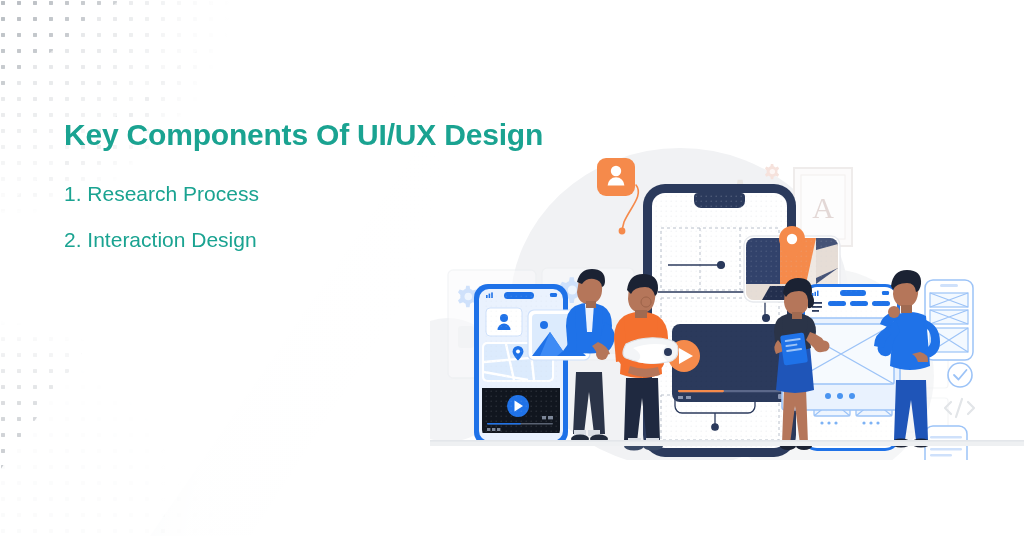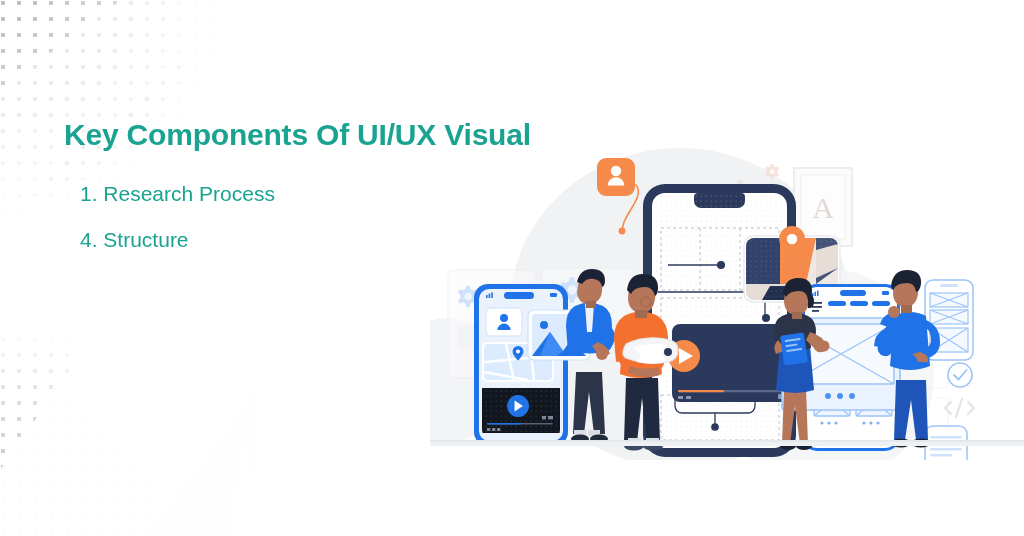--- a/index.html
+++ b/index.html
@@ -29,21 +29,21 @@
     position:absolute;left:150px;top:0;width:500px;height:536px;
     background:linear-gradient(100deg, rgba(255,255,255,0) 0%, rgba(255,255,255,.92) 22%, #fff 55%);
   }
 
   
   .text-col{position:absolute;left:64px;top:118px;width:520px;}
   .headline{
     font-size:30px;font-weight:bold;color:#1aa391;letter-spacing:-0.2px;
     margin:0 0 30px 0;line-height:1.15;white-space:nowrap;
   }
-  .list{list-style:none;margin:16px;padding:0;}
+  .list{list-style:none;margin:0;padding:0;}
   .list li{
     font-size:21px;color:#1aa391;font-weight:500;
     line-height:1;margin-bottom:25px;white-space:nowrap;
   }
   .list li:last-child{margin-bottom:0;}
 
   
   .illus{position:absolute;left:430px;top:140px;width:594px;height:320px;}
   .illus svg{display:block;}
 </style>
@@ -55,24 +55,24 @@
   <div class="bg-dots"></div>
 
   <svg class="bg-swoosh" viewBox="0 0 1024 536">
     <path d="M0,470 L330,0 L520,0 L150,536 L0,536 Z" fill="#ffffff" opacity="0.93"></path>
     <path d="M150,536 L520,0 L600,0 L250,536 Z" fill="#f4f6f7" opacity="0.55"></path>
     <path d="M0,90 L120,0 L260,0 L0,210 Z" fill="#ffffff" opacity="0.55"></path>
   </svg>
   <div class="bg-white-wash"></div>
 
   <div class="text-col">
-    <h1 class="headline">Key Components Of UI/UX Visual</h1>
+    <h1 class="headline">Key Components Of UI/UX Design</h1>
     <ul class="list">
       <li>1. Research Process</li>
-      <li>4. Structure</li>
+      <li>2. Interaction Design</li>
     </ul>
   </div>
 
   <div class="illus">
   <svg width="594" height="320" viewBox="0 0 594 320" xmlns="http://www.w3.org/2000/svg">
     <defs>
       <pattern id="dotgrid" width="5" height="5" patternUnits="userSpaceOnUse">
         <circle cx="1.2" cy="1.2" r="0.75" fill="#c9ced6" opacity=".75"></circle>
       </pattern>
       <pattern id="dotgridDark" width="5" height="5" patternUnits="userSpaceOnUse">

